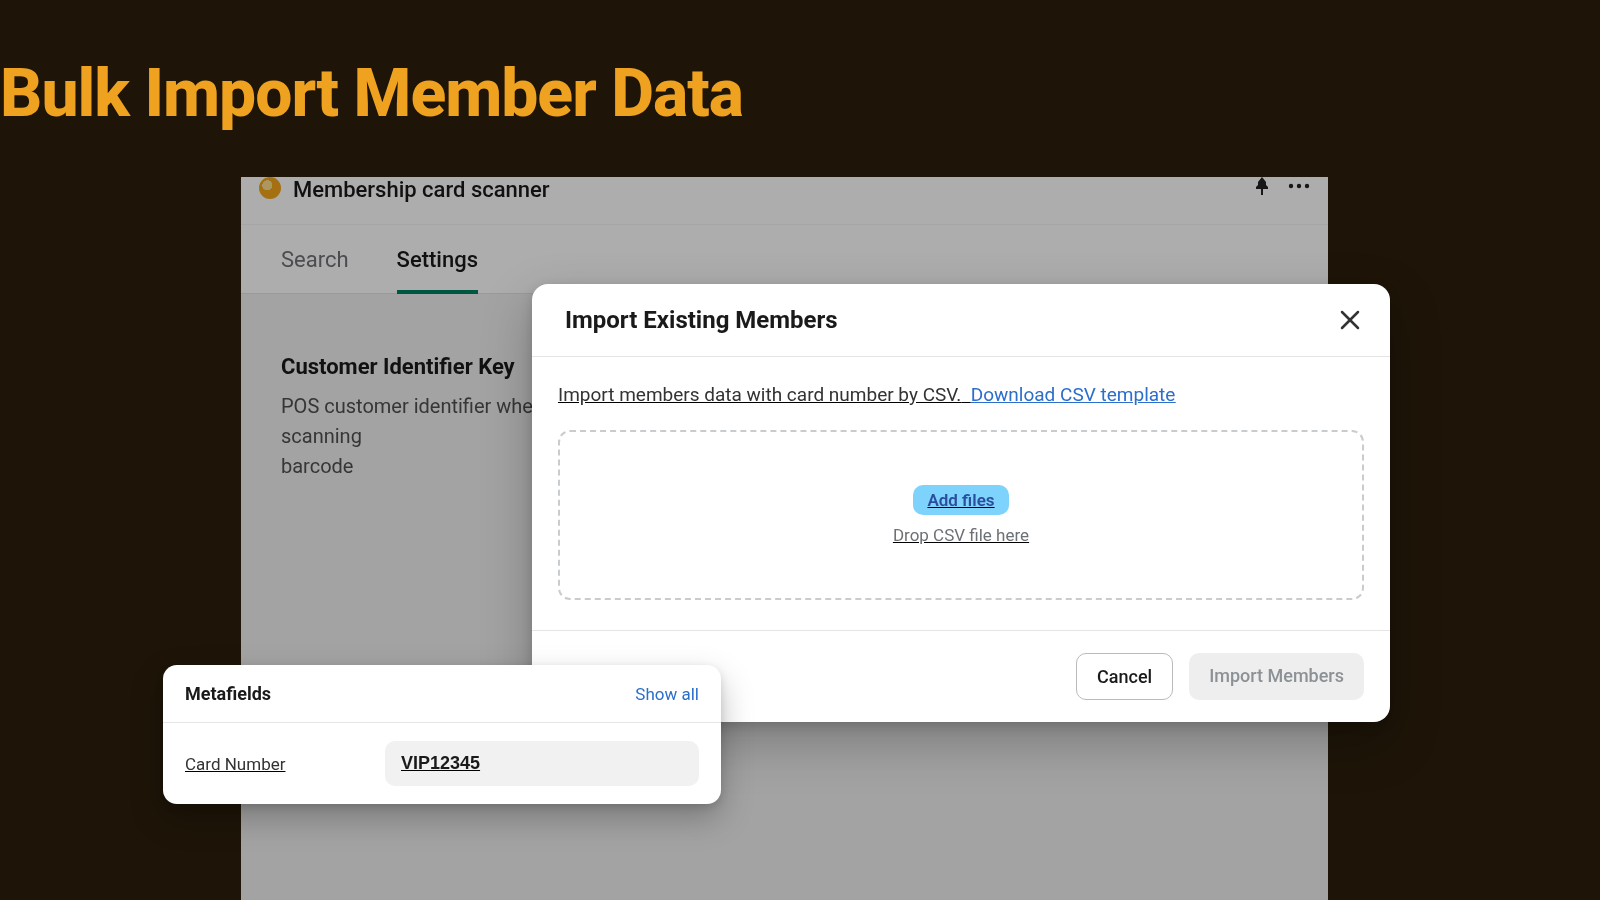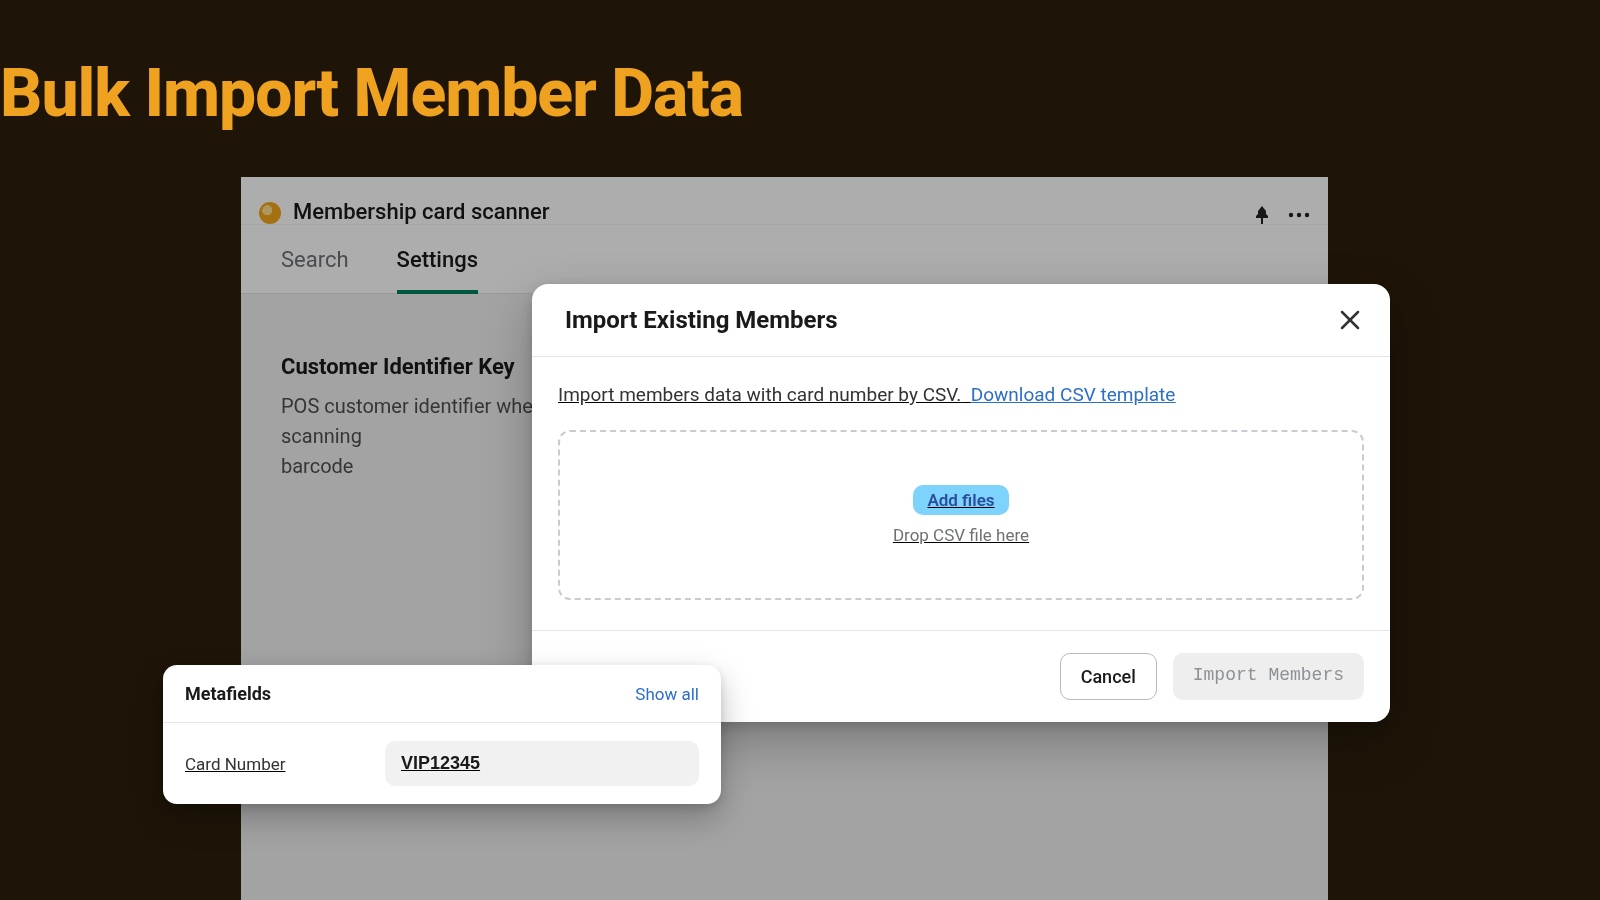--- a/index.html
+++ b/index.html
@@ -38,21 +38,21 @@
   .app-window::after {
     content: "";
     position: absolute;
     inset: 0;
     background: rgba(0,0,0,0.32);
     pointer-events: none;
   }
   .app-header {
     height: 48px;
     display: flex;
-    align-items: flex-end;
+    align-items: flex-start;
     padding: 0 18px;
     background: #ffffff;
     border-bottom: 1px solid rgba(0,0,0,0.04);
   }
   .app-icon {
     width: 22px;
     height: 22px;
     border-radius: 50%;
     background: radial-gradient(circle at 35% 35%, #ffdf8f 0 30%, #f4a61a 31% 100%);
     border: 2px solid #f4a61a;
@@ -195,21 +195,20 @@
     background: #ffffff;
     border: 1px solid #bababa;
     color: #1a1a1a;
     font-weight: 500;
   }
   .btn-disabled {
     background: #eeeeee;
     color: #8c9196;
     font-weight: 500;
     cursor: not-allowed;
-    font-family: Liberation Mono, monospace;
   }
 
   
   .meta-card {
     position: absolute;
     top: 665px;
     left: 163px;
     width: 558px;
     background: #ffffff;
     border-radius: 14px;

